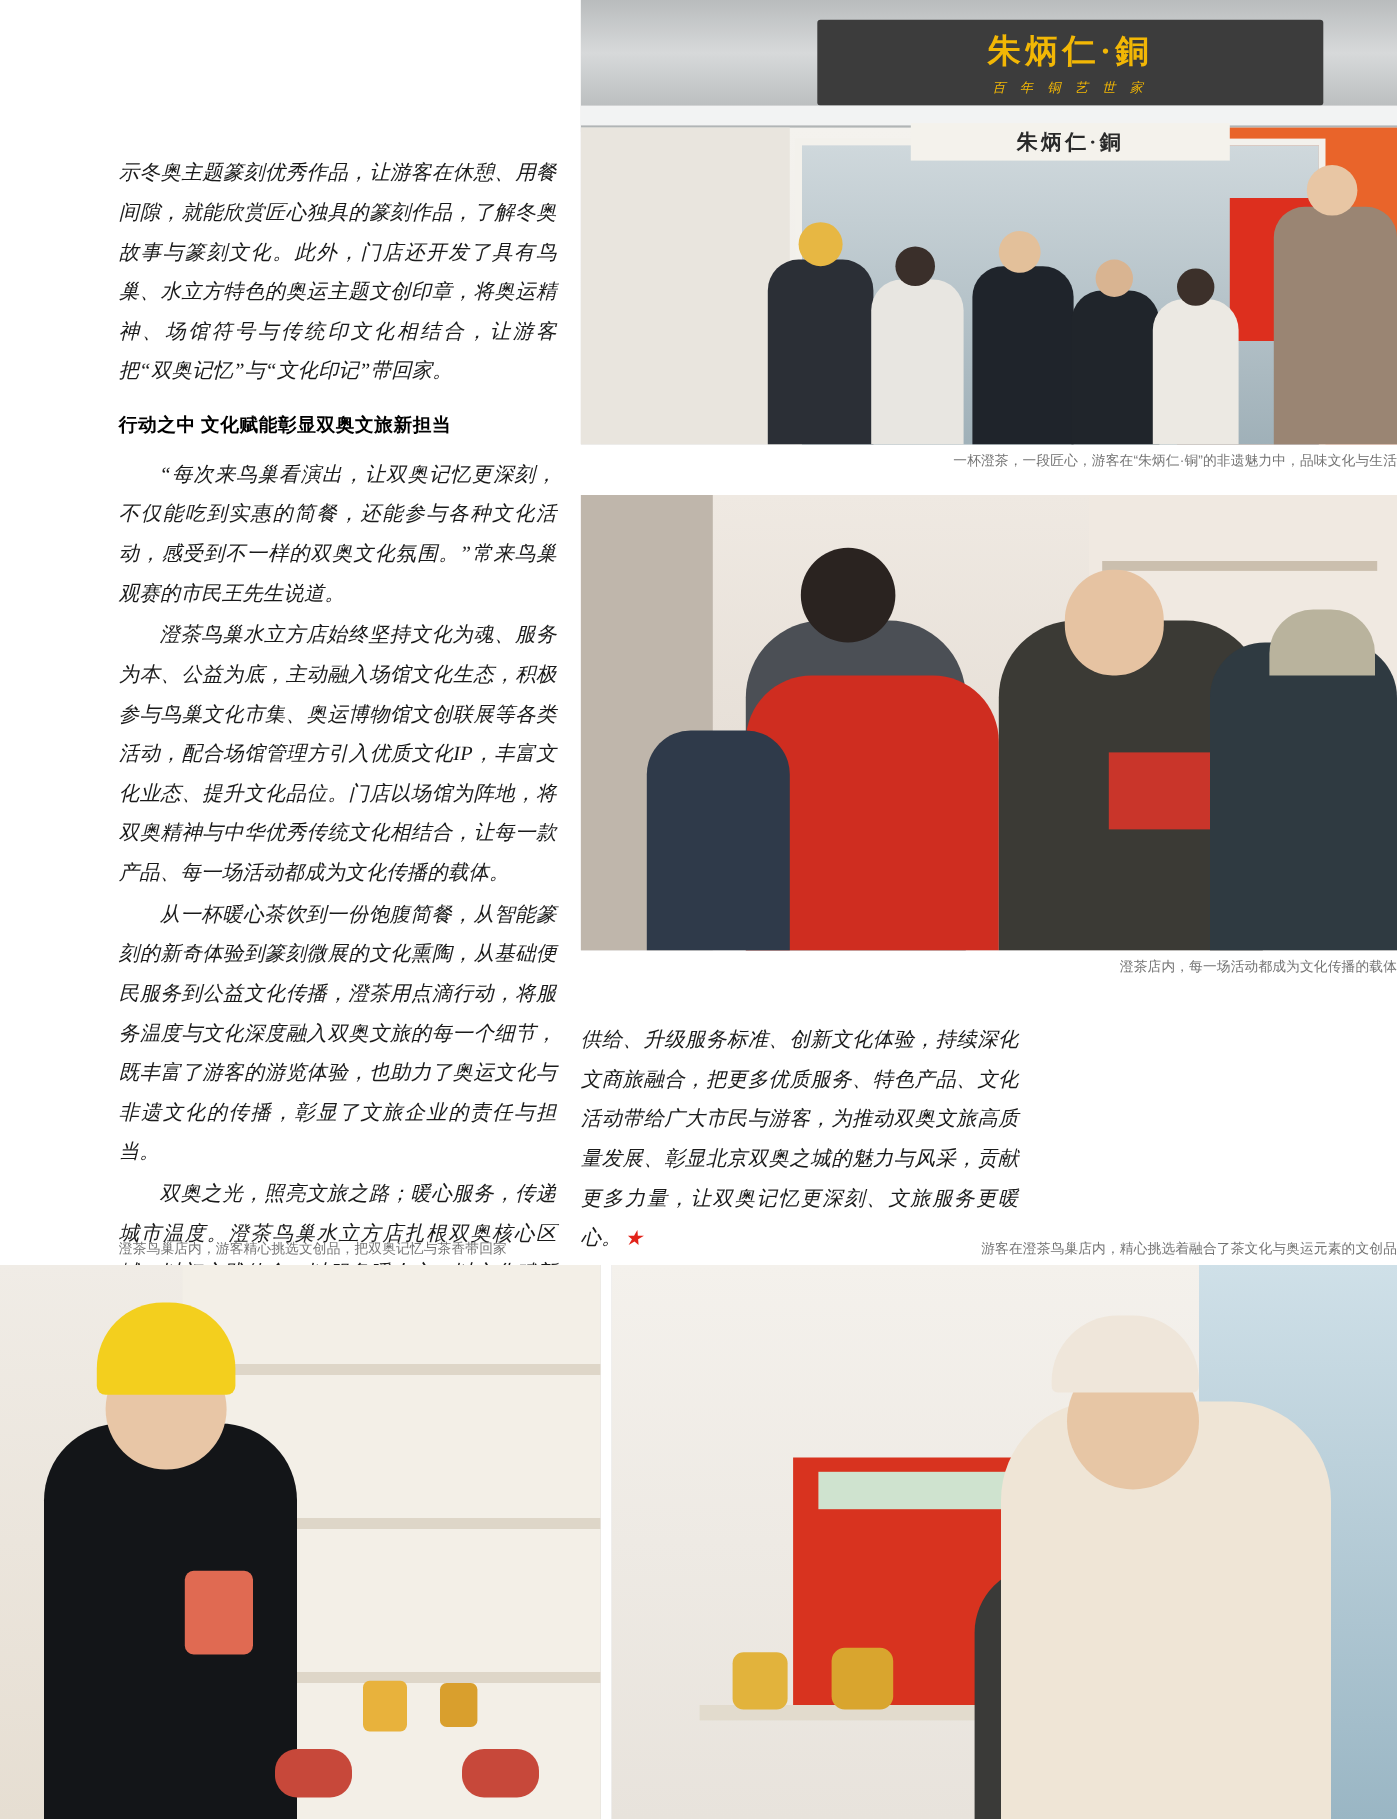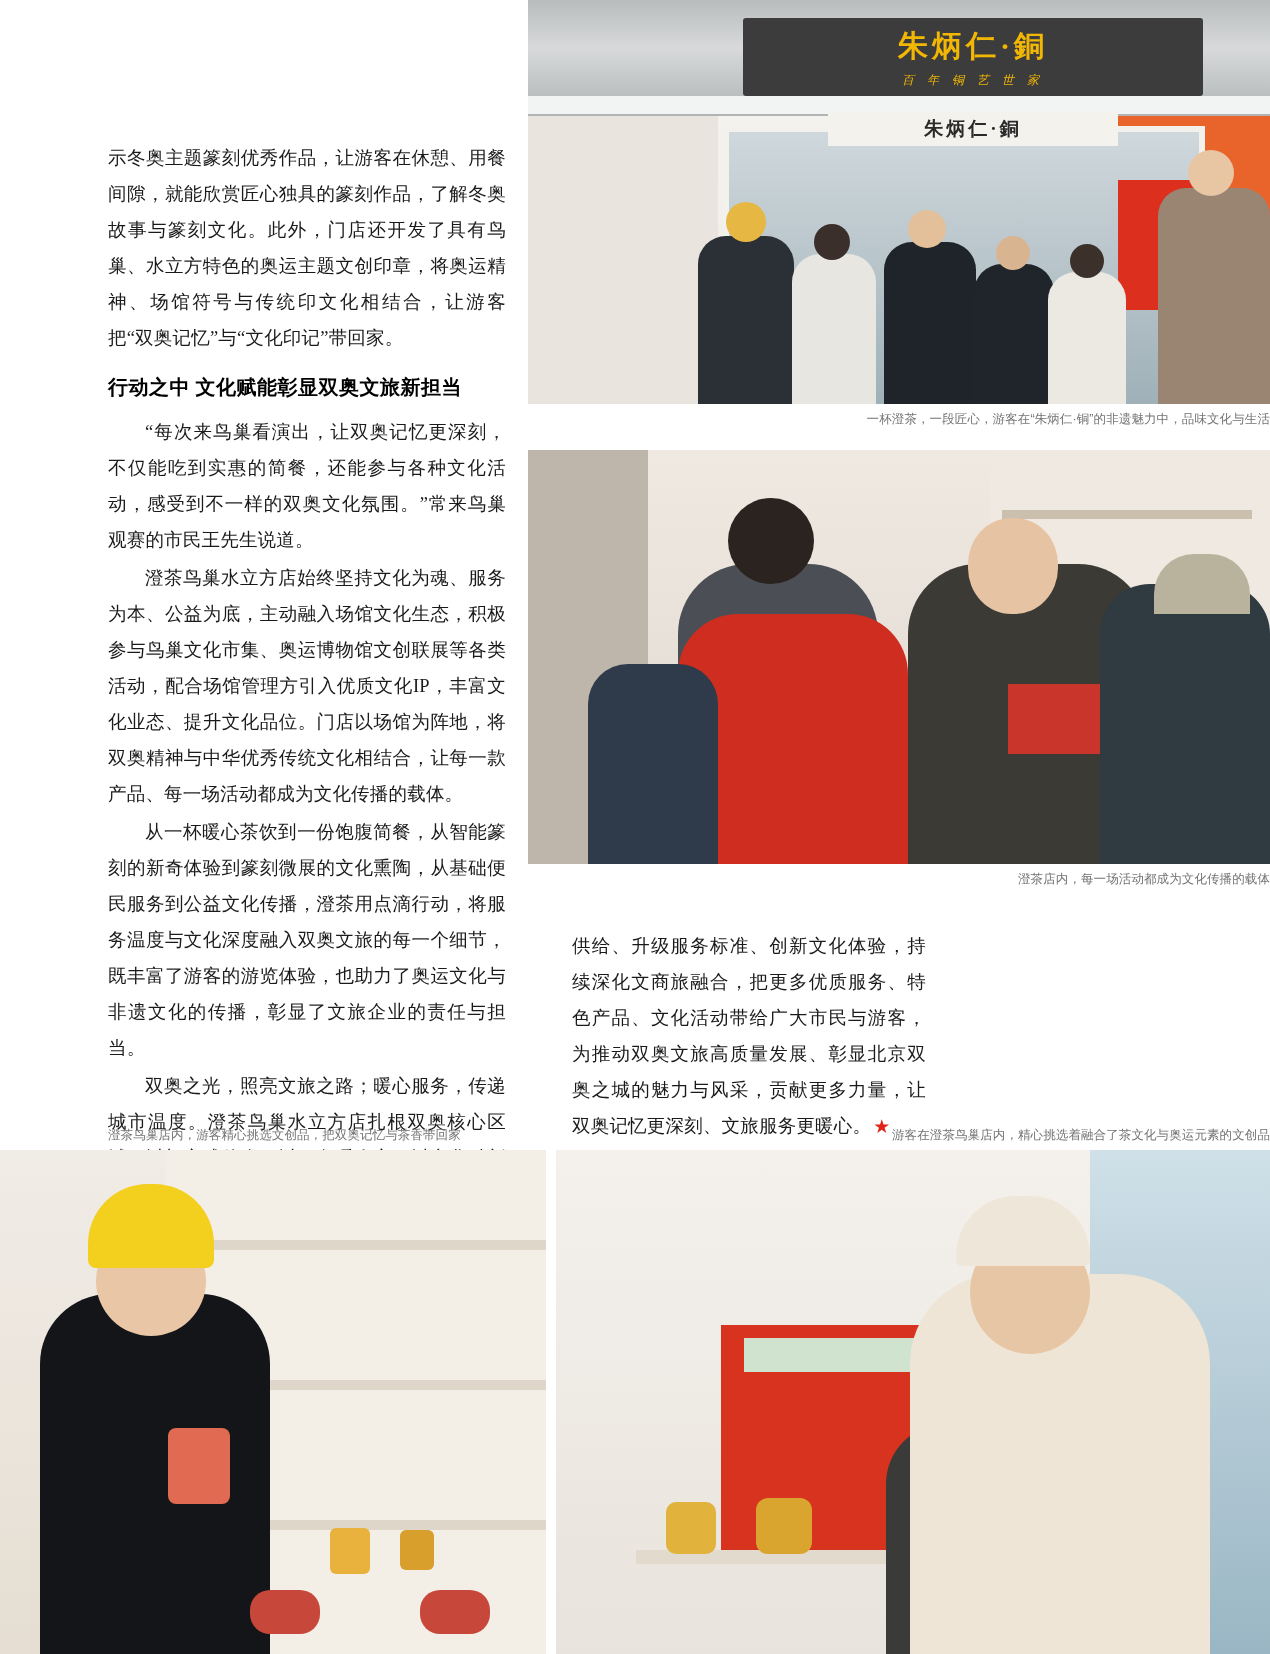--- a/index.html
+++ b/index.html
@@ -23,40 +23,41 @@
     top: 140px;
     width: 398px;
   }
   .para {
     font-size: 18.5px;
     line-height: 36px;
     text-align: justify;
     text-justify: inter-ideograph;
     margin: 0 0 2px 0;
     letter-spacing: 0.2px;
+    font-style: italic;
   }
   .para.indent { text-indent: 2em; }
 
   .subhead {
-    font-size: 20px;
+    font-size: 17px;
     font-weight: bold;
     line-height: 34px;
     margin: 14px 0 10px 0;
     letter-spacing: 0.5px;
     color: #000;
   }
 
   
   .text-col-right {
     position: absolute;
     left: 528px;
     top: 928px;
     width: 398px;
   }
-  .text-col-right .para { text-indent: 0; margin-left: 44px; }
+  .text-col-right .para { text-indent: 0; }
 
   .star {
     color: #e2231a;
     font-size: 19px;
     line-height: 1;
     vertical-align: -1px;
     margin-left: 2px;
   }
 
   

